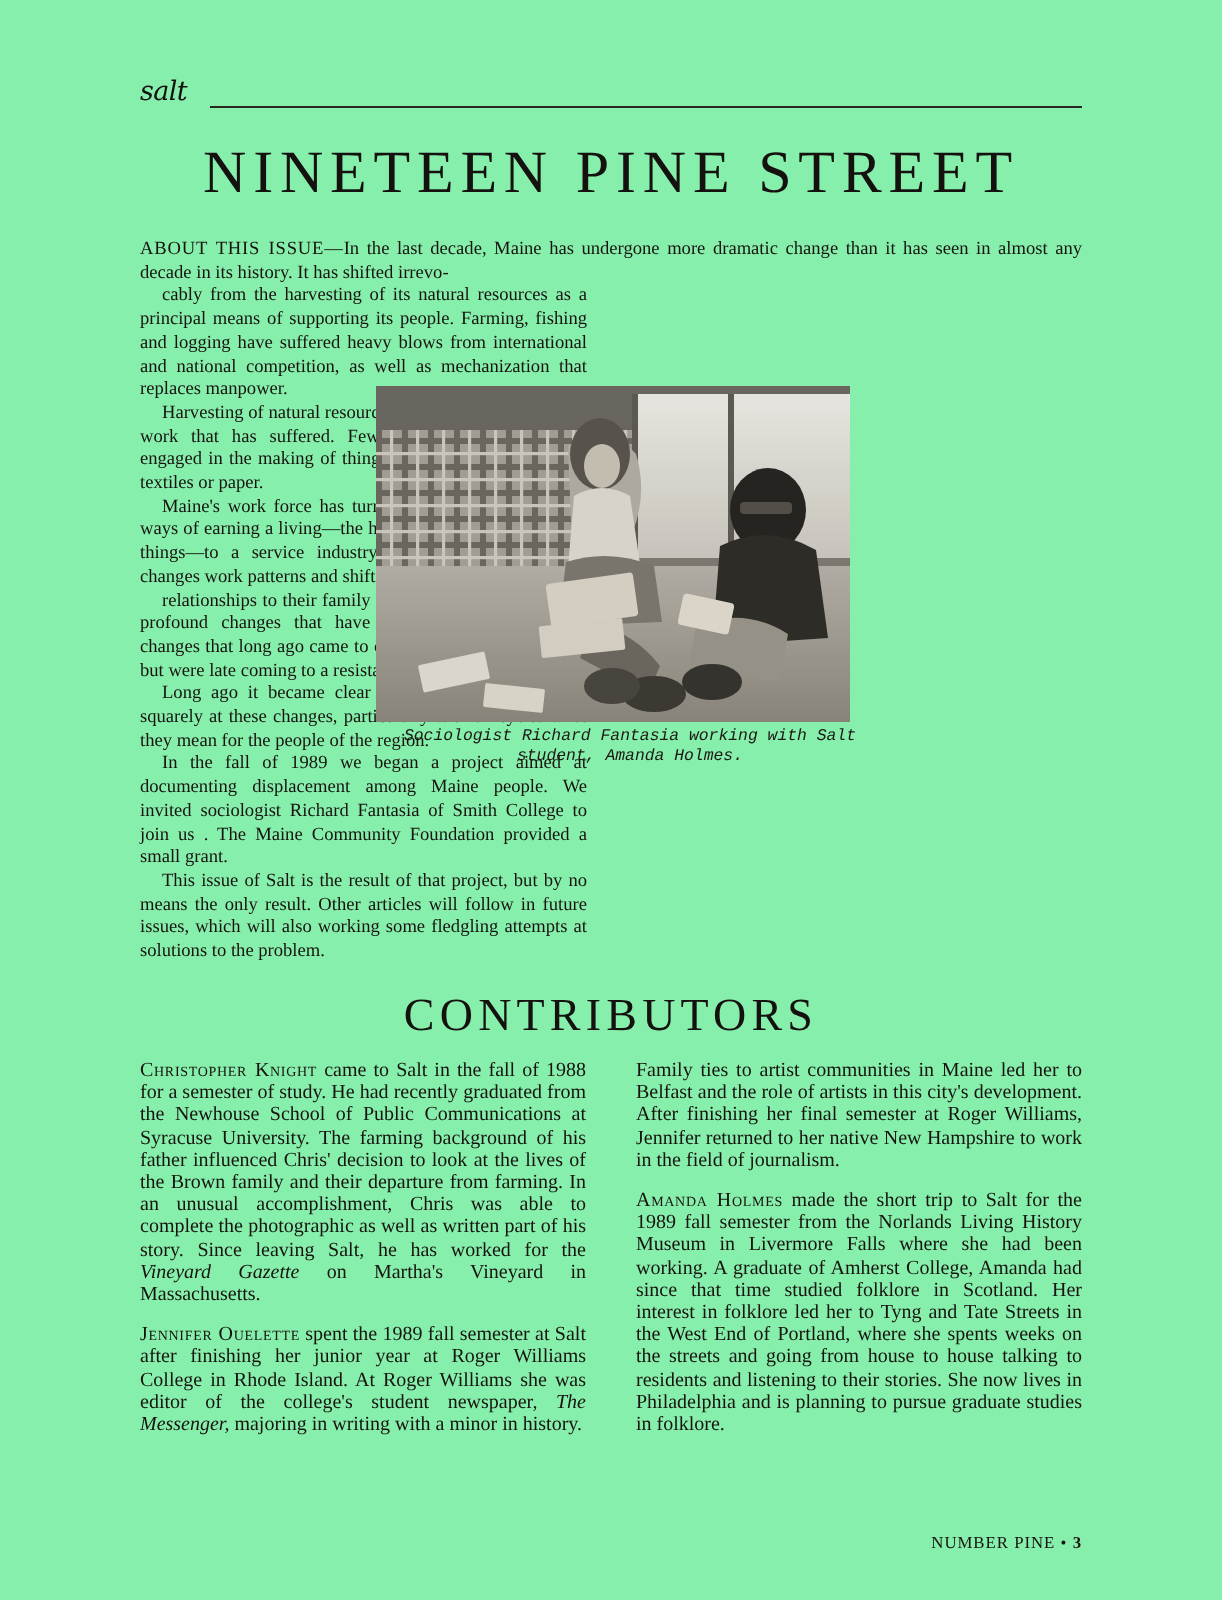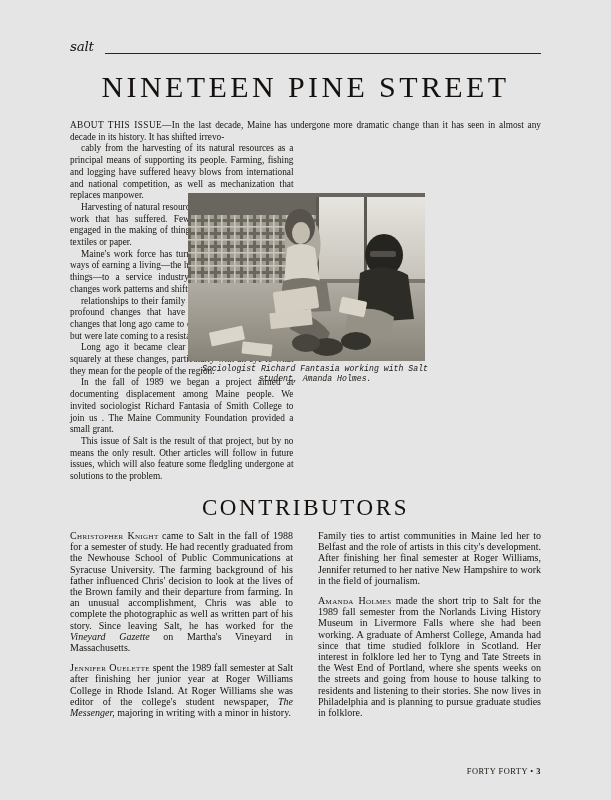--- a/index.html
+++ b/index.html
@@ -12,21 +12,21 @@
     background: #ffffff;
     font-family: "Liberation Serif", "DejaVu Serif", serif;
     color: #1a1a1a;
     overflow: hidden;
   }
 
   .page {
     position: relative;
     width: 611px;
     height: 800px;
-    background: #e5e5e5;
+    background: #86efac;
     box-sizing: border-box;
     padding-left: 40px;
   }
 
   
   .masthead {
     position: absolute;
     left: 70px;
     top: 40px;
     width: 471px;
@@ -259,36 +259,36 @@
         </div>
         <div class="photo-caption">Sociologist Richard Fantasia working with Salt student, Amanda Holmes.</div>
       </div>
 
       <p>cably from the harvesting of its natural resources as a principal means of supporting its people. Farming, fishing and logging have suffered heavy blows from international and national competition, as well as mechanization that replaces manpower.</p>
       <p>Harvesting of natural resources is not the only traditional work that has suffered. Fewer and fewer people are engaged in the making of things, whether they be ships or textiles or paper.</p>
       <p>Maine's work force has turned massively from the old ways of earning a living—the harvesting and the making of things—to a service industry that yields no products, changes work patterns and shifts people's</p>
       <p>relationships to their family and communities. These are profound changes that have swept across the region, changes that long ago came to other regions of the country, but were late coming to a resistant Maine.</p>
       <p>Long ago it became clear to us that Salt must look squarely at these changes, particularly with an eye to what they mean for the people of the region.</p>
       <p>In the fall of 1989 we began a project aimed at documenting displacement among Maine people. We invited sociologist Richard Fantasia of Smith College to join us . The Maine Community Foundation provided a small grant.</p>
-      <p><span>This issue of Salt is the result of that project, but by no means the only result. Other articles will follow in future issues, which will also feature some fledgling undergone at solutions to the problem.</span></p>
+      <p><span>This issue of Salt is the result of that project, but by no means the only result. Other articles will follow in future issues, which will also working some fledgling attempts at solutions to the problem.</span></p>
     </div>
   </div>
 
   <div class="contrib-title">CONTRIBUTORS</div>
 
   <div class="contrib-cols">
     <div class="ccol left">
       <p><span class="name">Christopher Knight</span><span> came to Salt in the fall of 1988 for a semester of study. He had recently graduated from the Newhouse School of Public Communications at Syracuse University. The farming background of his father influenced Chris' decision to look at the lives of the Brown family and their departure from farming. In an unusual accomplishment, Chris was able to complete the photographic as well as written part of his story. Since leaving Salt, he has worked for the </span><span class="ital">Vineyard Gazette</span><span> on Martha's Vineyard in Massachusetts.</span></p>
       <p><span class="name">Jennifer Ouelette</span><span> spent the 1989 fall semester at Salt after finishing her junior year at Roger Williams College in Rhode Island. At Roger Williams she was editor of the college's student newspaper, </span><span class="ital">The Messenger,</span><span> majoring in writing with a minor in history.</span></p>
     </div>
     <div class="ccol right">
       <p><span>Family ties to artist communities in Maine led her to Belfast and the role of artists in this city's development. After  finishing her final semester at Roger Williams, Jennifer  returned to her native New Hampshire to work in the field of journalism.</span></p>
       <p><span class="name">Amanda Holmes</span><span> made the short trip to Salt for the 1989 fall semester from the Norlands Living History Museum in Livermore Falls where she had been working. A graduate of  Amherst College, Amanda had since that time studied folklore in Scotland. Her interest in folklore led her to Tyng and Tate Streets in the West End of Portland, where she spents weeks on the streets and going from house to house talking to residents and listening to their stories. She now lives in Philadelphia and is planning to pursue graduate studies in folklore.</span></p>
     </div>
   </div>
 
   <div class="footer">
-    <span>FORTY FORTY</span>
+    <span>NUMBER PINE</span>
     <span>•</span>
     <span class="pg">3</span>
   </div>
 
 </div>
 
 </body></html>

